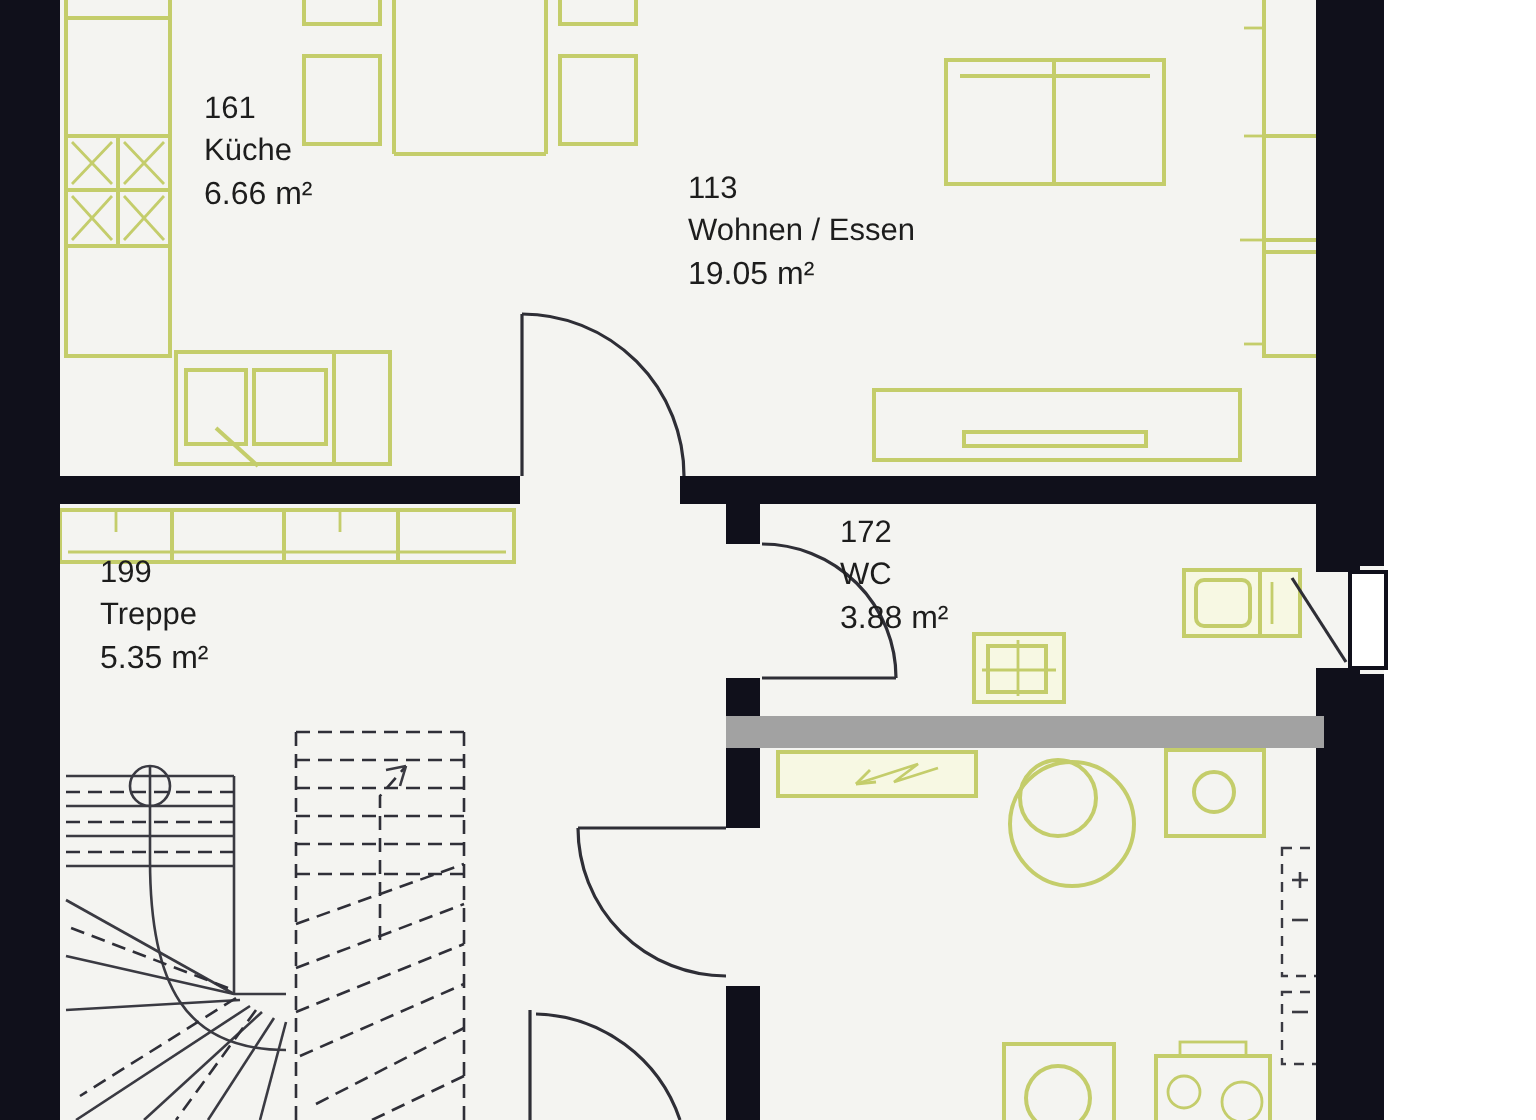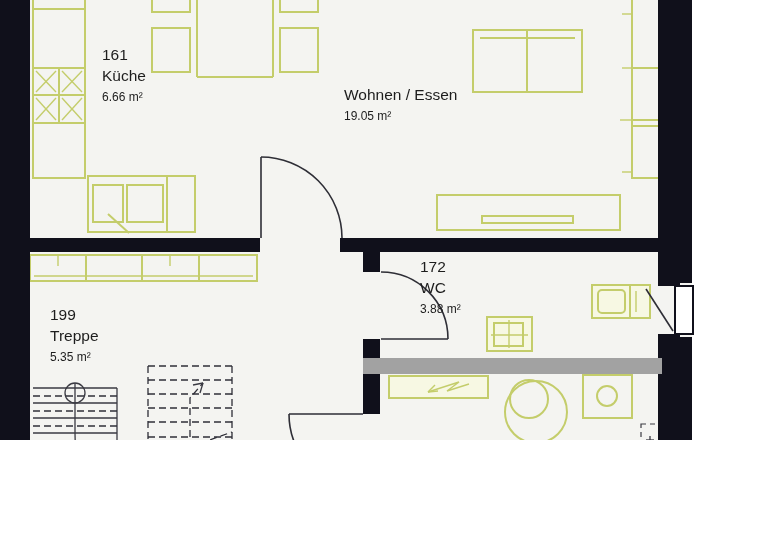--- a/index.html
+++ b/index.html
@@ -1,36 +1,36 @@
 <!DOCTYPE html>
 <html style="--wall: #10101b; --floor: #f4f4f1; --outside: #ffffff; --fixture: #c4cd6b; --fixturefill: #f7f8e3; --graywall: #a2a2a2; --line: #2e2e36; --text: #1d1d1d;"><head>
 <meta charset="utf-8">
 <style>
   :root{
     --wall:#10101b; --floor:#f4f4f1; --outside:#ffffff;
     --fixture:#c4cd6b; --fixturefill:#f7f8e3; --graywall:#a2a2a2;
     --line:#2e2e36; --text:#1d1d1d;
   }
   html,body{margin:0;padding:0;background:var(--outside);}
-  .plan{position:relative;width:768px;height:440px;background:var(--outside);overflow:hidden;
+  .plan{position:relative;width:768px;height:560px;background:var(--outside);overflow:hidden;
         font-family:"Liberation Sans", sans-serif;}
   .plan svg{position:absolute;left:0;top:0;}
   .w{fill:var(--wall);stroke:none;}
   .gw{fill:var(--graywall);stroke:none;}
   .fx{fill:none;stroke:var(--fixture);stroke-width:2;}
   .fxf{fill:var(--fixturefill);stroke:var(--fixture);stroke-width:2;}
   .fxt{fill:none;stroke:var(--fixture);stroke-width:1.4;}
   .dr{fill:none;stroke:var(--line);stroke-width:1.6;}
   .leaf{fill:#ffffff;stroke:var(--wall);stroke-width:2;}
   .st{fill:none;stroke:#3a3a42;stroke-width:1.3;}
   .std{fill:none;stroke:#2f2f38;stroke-width:1.3;stroke-dasharray:7 4;}
   .dash{fill:none;stroke:#3a3a42;stroke-width:1.2;stroke-dasharray:5 4;}
   .lbl{position:absolute;color:var(--text);}
   .lbl .num,.lbl .nm{font-size:15.5px;line-height:21px;}
-  .lbl .ar{font-size:12px;line-height:15px;margin-top:4px;}
+  .lbl .ar{font-size:16px;line-height:15px;margin-top:4px;}
 </style>
 </head>
 <body>
 
 <div class="plan">
   <svg width="768" height="560" viewBox="0 0 768 560">
 
     <rect x="0" y="0" width="692" height="560" fill="var(--floor)"></rect>
 
     <g>
@@ -229,24 +229,25 @@
       <line class="dr" x1="646" y1="289" x2="673" y2="331"></line>
     </g>
   </svg>
 
   <div class="lbl" style="left:102px;top:44px;">
     <div class="num">161</div>
     <div class="nm">Küche</div>
     <div class="ar">6.66 m²</div>
   </div>
   <div class="lbl" style="left:344px;top:84px;">
+    <div class="num">113</div>
     <div class="nm">Wohnen / Essen</div>
     <div class="ar">19.05 m²</div>
   </div>
-  <div class="lbl" style="left:50px;top:304px;">
+  <div class="lbl" style="left:50px;top:276px;">
     <div class="num">199</div>
     <div class="nm">Treppe</div>
     <div class="ar">5.35 m²</div>
   </div>
   <div class="lbl" style="left:420px;top:256px;">
     <div class="num">172</div>
     <div class="nm">WC</div>
     <div class="ar">3.88 m²</div>
   </div>
 </div>

